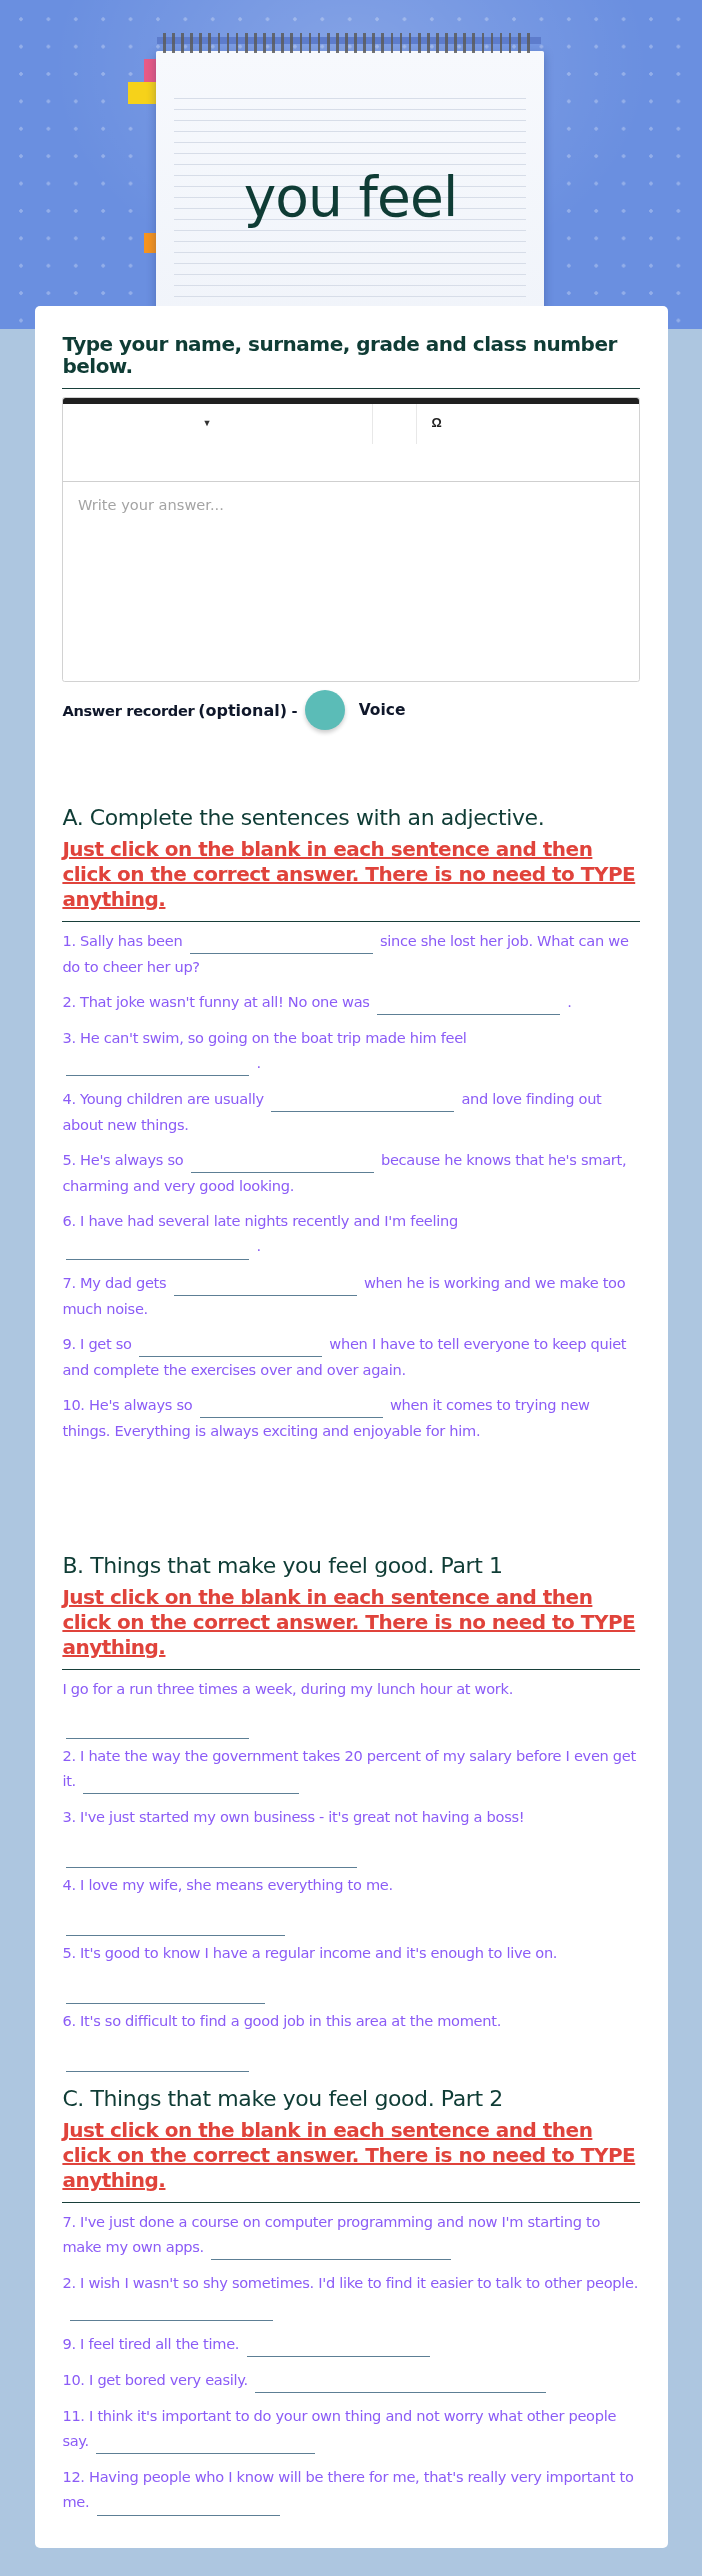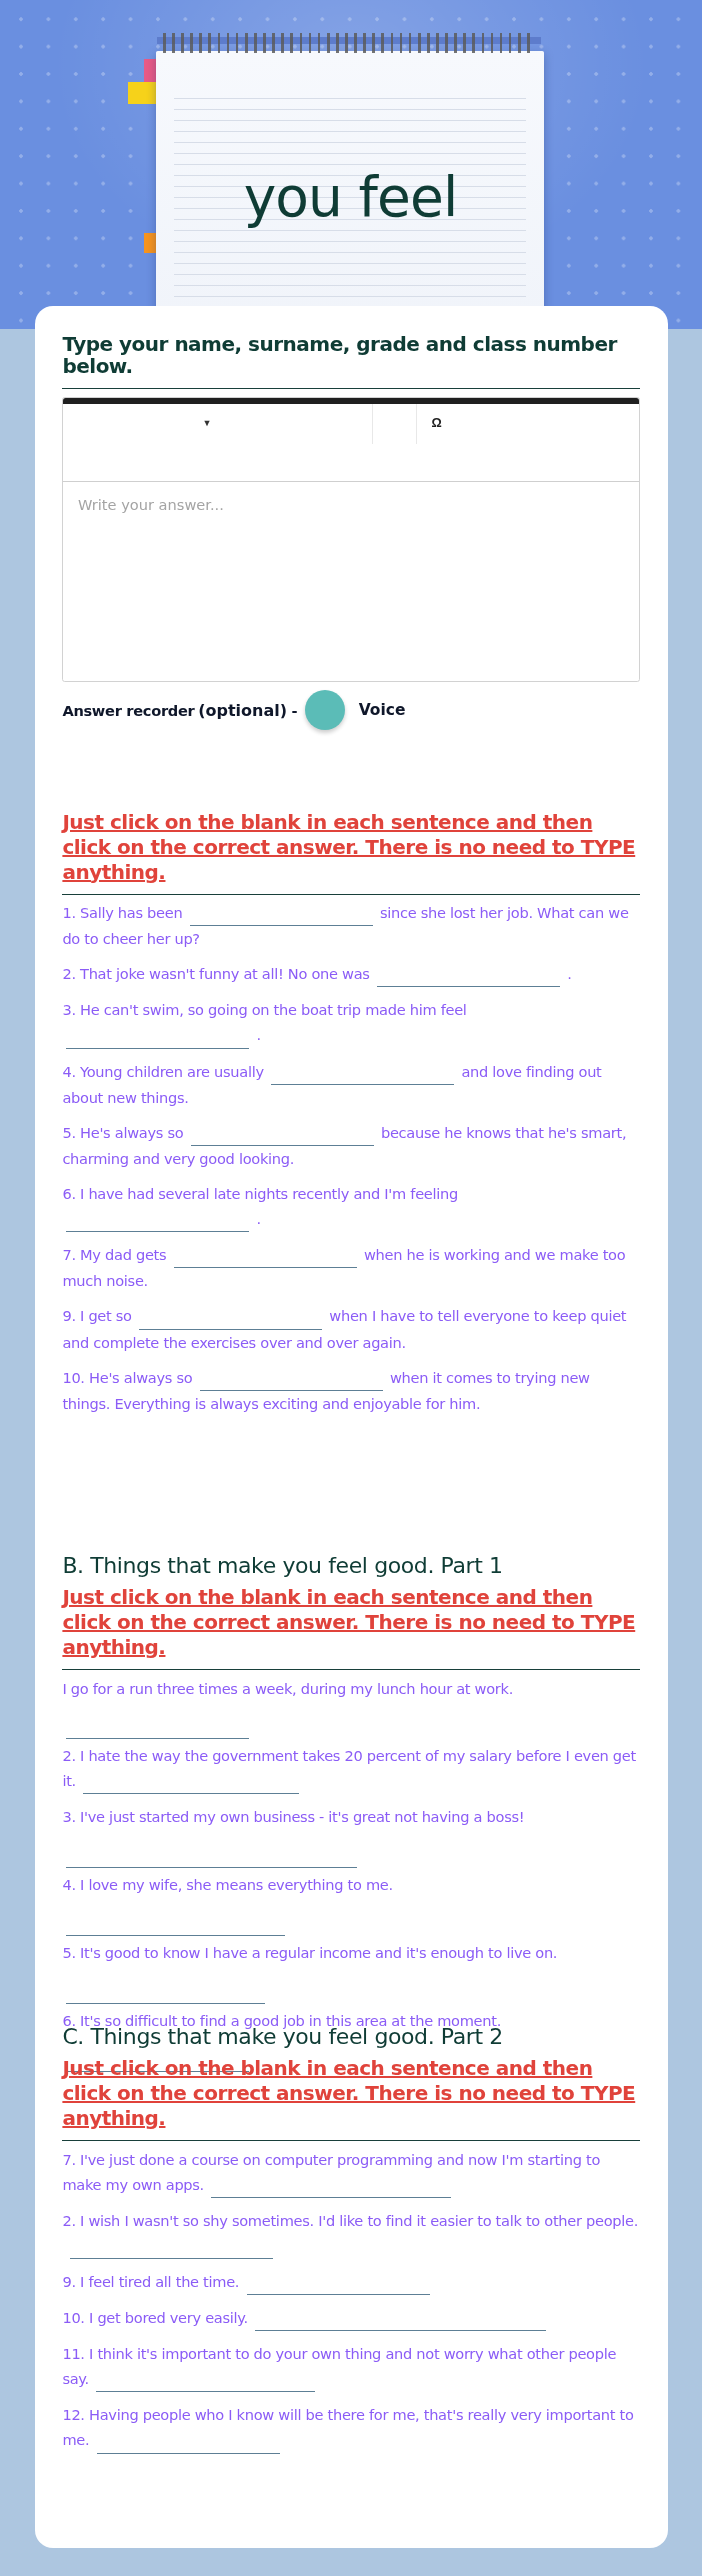--- a/index.html
+++ b/index.html
@@ -58,21 +58,21 @@
     color: #0f3c35;
     letter-spacing: -0.9px;
     margin: 0; font-weight: normal;
   }
 
   
   .card {
     position: absolute; left: 35px; top: 306px;
     width: 633px; height: 2242px;
     background: #ffffff;
-    border-radius: 18px;
+    border-radius: 5px;
   }
   .inner { position: absolute; left: 27.4px; width: 578px; }
 
   .q-heading {
     font-family: "DejaVu Sans", sans-serif;
     font-weight: bold;
     font-size: 20px; line-height: 22px;
     color: #0f3c35; margin: 0;
     letter-spacing: -0.5px;
   }
@@ -196,20 +196,21 @@
 
   <div class="recorder">
     <span class="lbl">Answer recorder</span>
     <span class="opt">(optional)</span>
     <span class="dash">-</span>
     <div class="rec-btn"></div>
     <span class="voice">Voice</span>
   </div>
 
   <div class="inner" style="top:498px;">
+    <h2 class="sec-title">A. Complete the sentences with an adjective.</h2>
     <p class="sec-instr">Just click on the blank in each sentence and then click on the correct answer. There is no need to TYPE anything.</p>
     <div class="sec-rule"></div>
     <div class="item-list">
       <p class="item"><span>1. Sally has been</span><span class="blank"></span><span>since she lost her job. What can we do to cheer her up?</span></p>
       <p class="item"><span>2. That joke wasn't funny at all! No one was</span><span class="blank"></span><span>.</span></p>
       <p class="item"><span>3. He can't swim, so going on the boat trip made him feel</span><br><span class="blank block"></span><span>.</span></p>
       <p class="item"><span>4. Young children are usually</span><span class="blank"></span><span>and love finding out about new things.</span></p>
       <p class="item"><span>5. He's always so</span><span class="blank"></span><span>because he knows that he's smart, charming and very good looking.</span></p>
       <p class="item"><span>6. I have had several late nights recently and I'm feeling</span><br><span class="blank block"></span><span>.</span></p>
       <p class="item"><span>7. My dad gets</span><span class="blank"></span><span>when he is working and we make too much noise.</span></p>
@@ -225,21 +226,21 @@
     <div class="item-list">
       <p class="item itemB"><span>I go for a run three times a week, during my lunch hour at work.</span><span class="line2"><span class="blank block"></span></span></p>
       <p class="item itemB"><span>2. I hate the way the government takes 20 percent of my salary before I even get it.</span><span class="blank w230"></span></p>
       <p class="item itemB"><span>3. I've just started my own business - it's great not having a boss!</span><span class="line2"><span class="blank block w310"></span></span></p>
       <p class="item itemB"><span>4. I love my wife, she means everything to me.</span><span class="line2"><span class="blank block w240"></span></span></p>
       <p class="item itemB"><span>5. It's good to know I have a regular income and it's enough to live on.</span><span class="line2"><span class="blank block w215"></span></span></p>
       <p class="item itemB"><span>6. It's so difficult to find a good job in this area at the moment.</span><span class="line2"><span class="blank block"></span></span></p>
     </div>
   </div>
 
-  <div class="inner" style="top:1717px;">
+  <div class="inner" style="top:1779px;">
     <h2 class="sec-title">C. Things that make you feel good. Part 2</h2>
     <p class="sec-instr">Just click on the blank in each sentence and then click on the correct answer. There is no need to TYPE anything.</p>
     <div class="sec-rule"></div>
     <div class="item-list">
       <p class="item"><span>7. I've just done a course on computer programming and now I'm starting to make my own apps.</span><span class="blank w260"></span></p>
       <p class="item"><span>2. I wish I wasn't so shy sometimes. I'd like to find it easier to talk to other people.</span><span class="blank w220"></span></p>
       <p class="item"><span>9. I feel tired all the time.</span><span class="blank"></span></p>
       <p class="item"><span>10. I get bored very easily.</span><span class="blank w310"></span></p>
       <p class="item"><span>11. I think it's important to do your own thing and not worry what other people say.</span><span class="blank w240"></span></p>
       <p class="item"><span>12. Having people who I know will be there for me, that's really very important to me.</span><span class="blank"></span></p>

